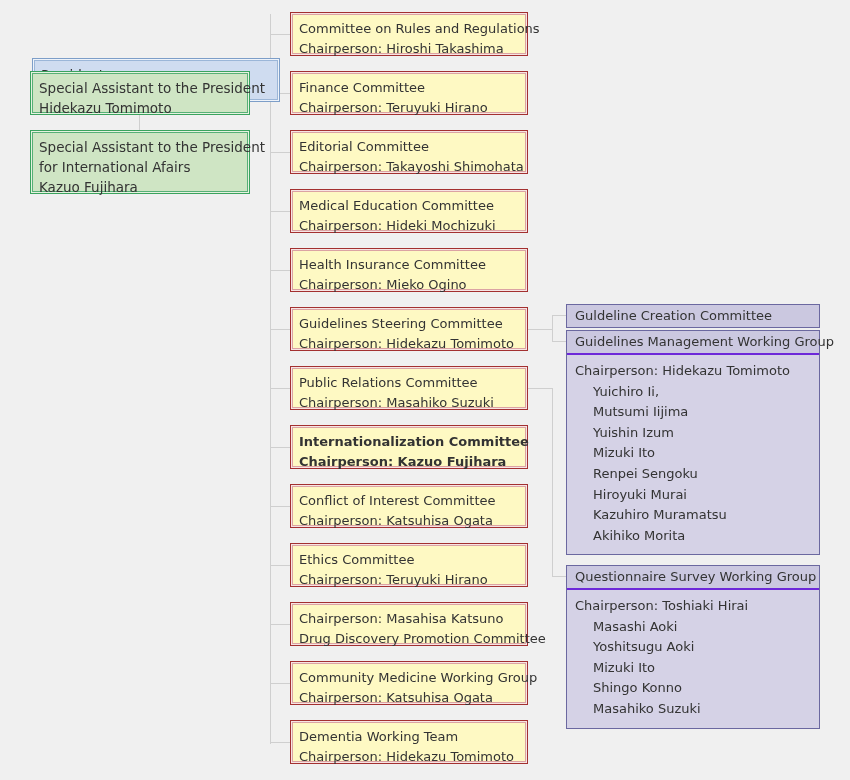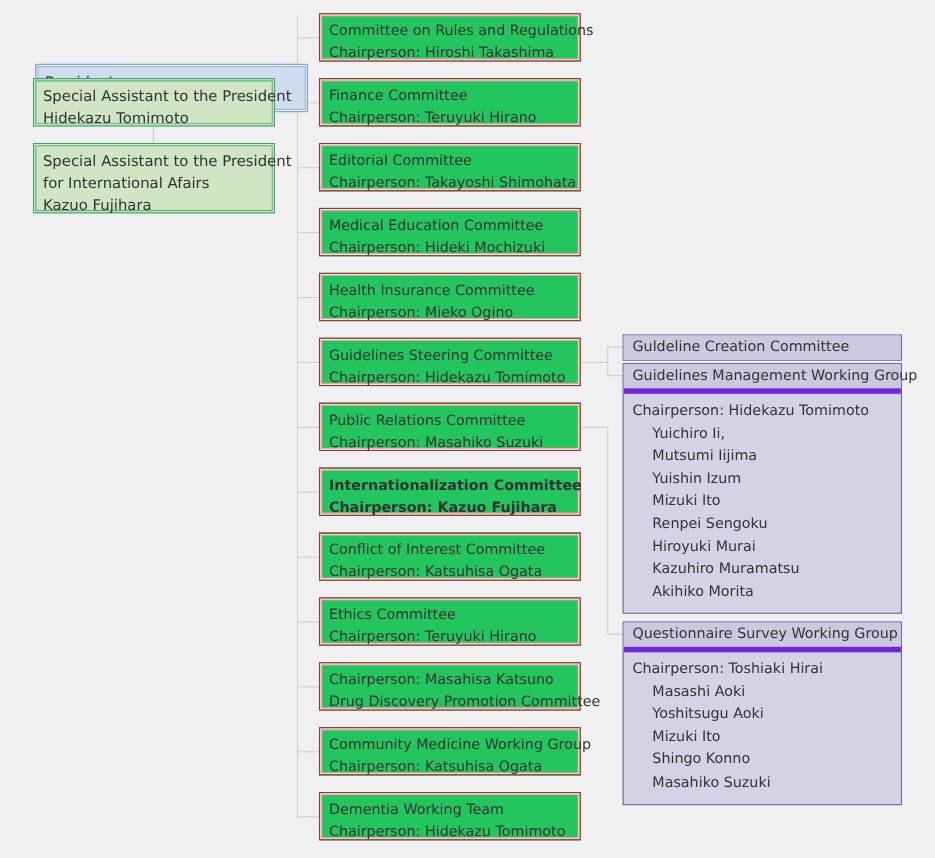--- a/index.html
+++ b/index.html
@@ -56,37 +56,37 @@
   
   .node.green {
     background: #cfe5c4;
     border: 1px solid #3aa35e;
     box-shadow: inset 0 0 0 1px #e6f2e0, inset 0 0 0 2px #57b077;
     font-size: 13.5px;
   }
 
   
   .node.red {
-    background: #22c55e;
+    background: #fef9c3;
     border: 1px solid #a33030;
     box-shadow: inset 0 0 0 1px #f7e4e4, inset 0 0 0 2px #dba3a3;
     font-size: 13px;
   }
 
   
   .node.purple {
     background: #d5d2e6;
     border: 1px solid #6b68a0;
     padding: 0;
     font-size: 13px;
   }
   .node.purple .wg-header {
     display: block;
     background: #cbc8e0;
-    border-bottom: 5px solid #6d28d9;
+    border-bottom: 2px solid #6d28d9;
     line-height: 22px;
     padding: 0 8px;
     white-space: nowrap;
   }
   .node.purple .wg-body {
     display: block;
     padding: 6px 0 8px 0;
   }
   .node.purple .wg-body .line {
     line-height: 20.6px;

